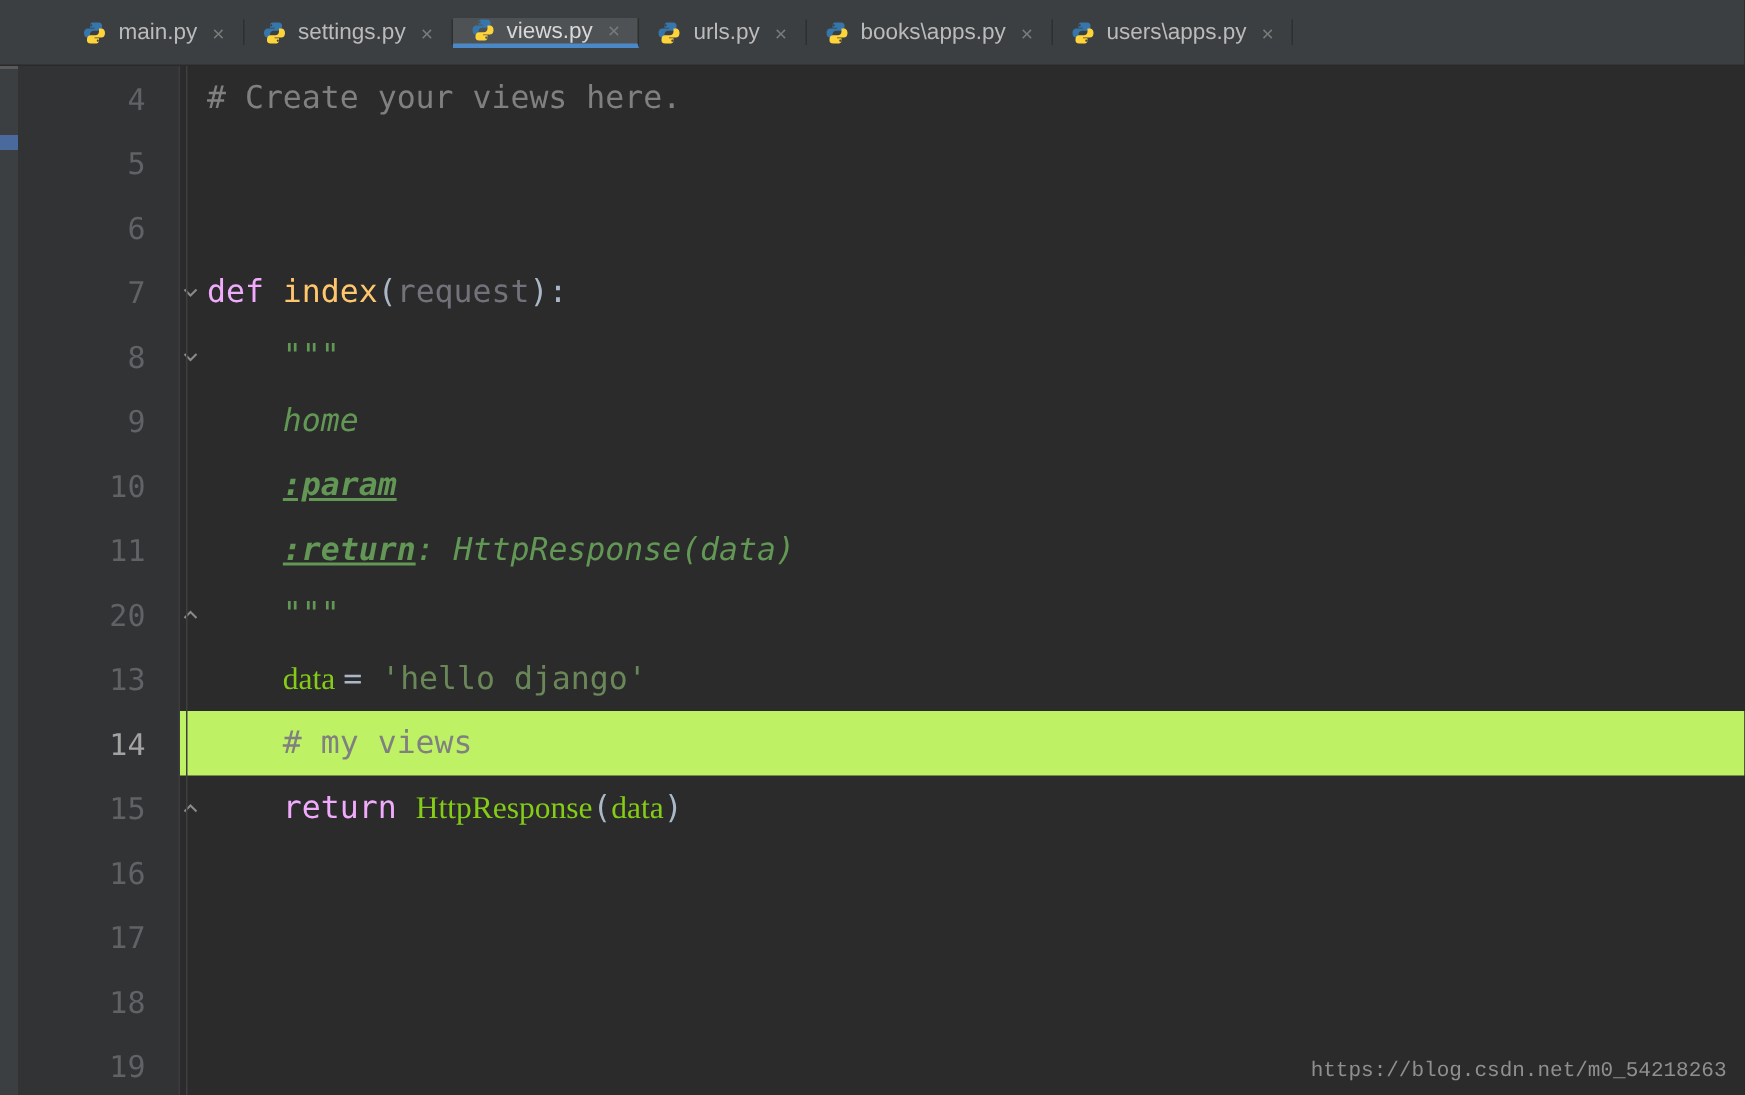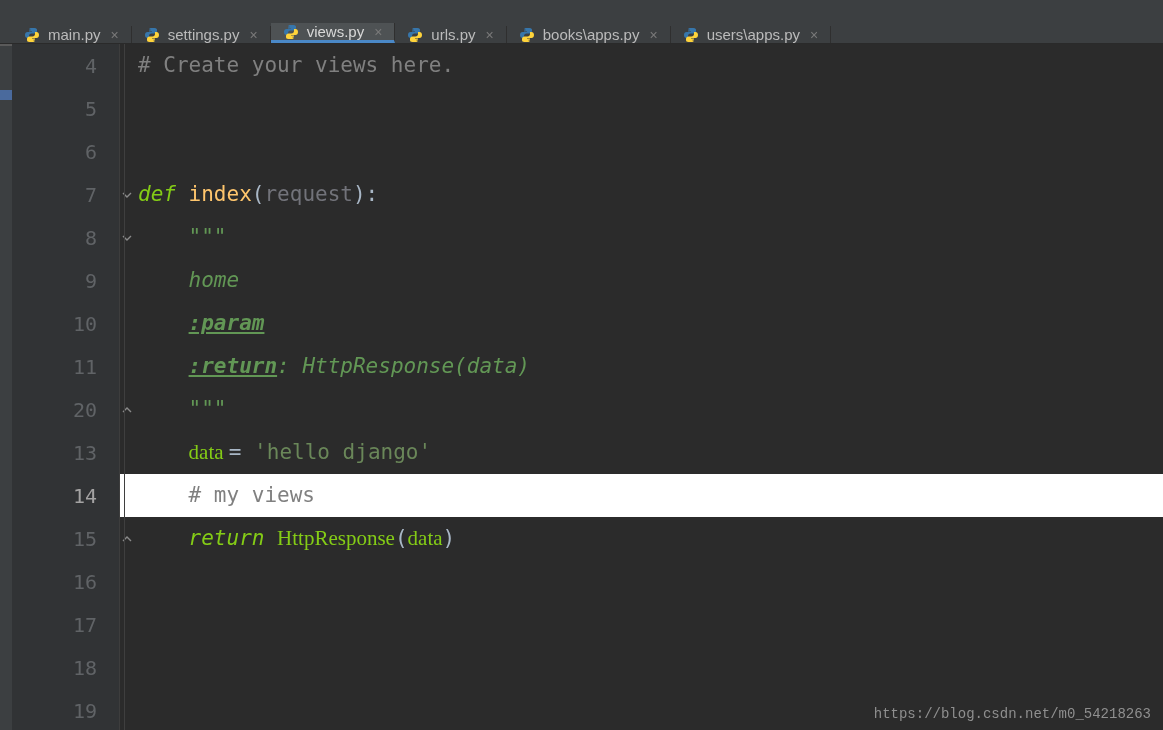--- a/index.html
+++ b/index.html
@@ -12,25 +12,25 @@
     color: #a9b7c6;
   }
   .root {
     display: flex;
     flex-direction: column;
     width: 100%;
     height: 100%;
   }
   .tabbar {
     display: flex;
-    align-items: flex-end;
+    align-items: center;
     height: 44px;
     background: #3c3f41;
     border-bottom: 1px solid #2a2a2a;
-    padding-left: 12px;
+    padding-left: 43px;
   }
   .tab {
     display: flex;
     align-items: center;
     padding: 0 12px;
     gap: 8px;
     color: #bbbbbb;
     font-family: -apple-system, BlinkMacSystemFont, "Segoe UI", sans-serif;
     font-size: 15px;
     cursor: pointer;
@@ -111,26 +111,26 @@
     width: 16px;
     height: 16px;
     color: #8a8a8a;
   }
   .fold-icon svg { width: 14px; height: 14px; }
   .code-line {
     padding-left: 18px;
     text-align: center;
   }
   .current-line {
-    background: #ffffff;
+    background: #bef264;
   }
   .linenum.current { color: #a4a3a3; }
 
   
-  .tk-keyword { color: #84cc16; font-style: italic; }
+  .tk-keyword { color: #f0abfc; }
   .tk-funcname { color: #ffc66d; }
   .tk-param { color: #72737a; }
   .tk-punct { color: #a9b7c6; }
   .tk-comment { color: #808080; }
   .tk-docstring { color: #629755; font-style: italic; }
   .tk-doctag { color: #629755; font-style: italic; text-decoration: underline; font-weight: 600; }
   .tk-string { color: #6a8759; }
   .tk-ident { color: #84cc16; font-family: Liberation Serif, serif; }
 
   .watermark {

